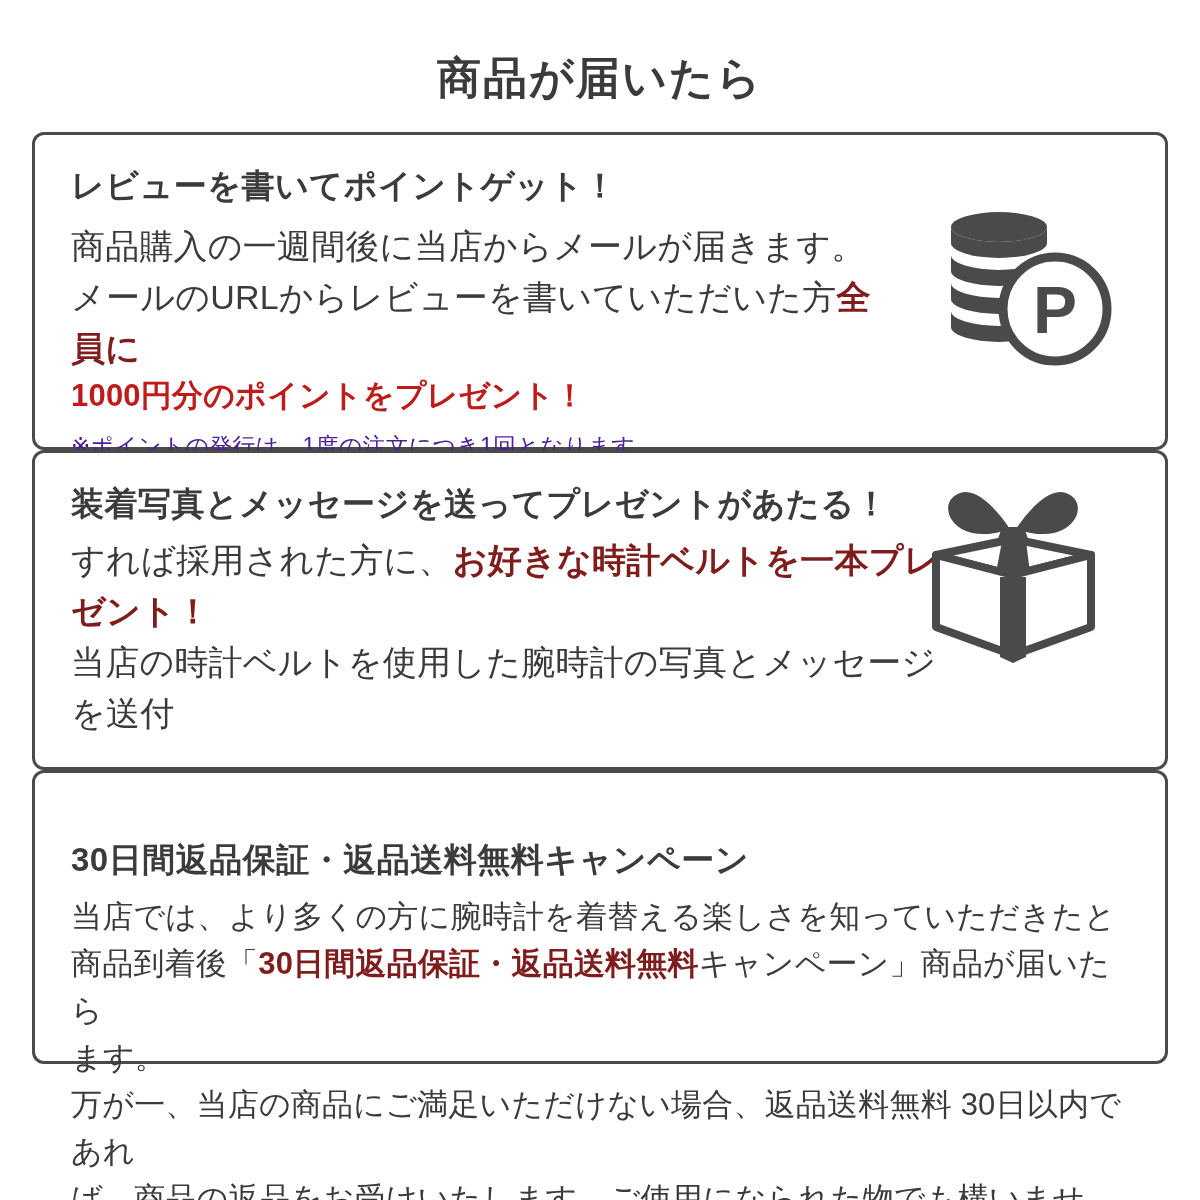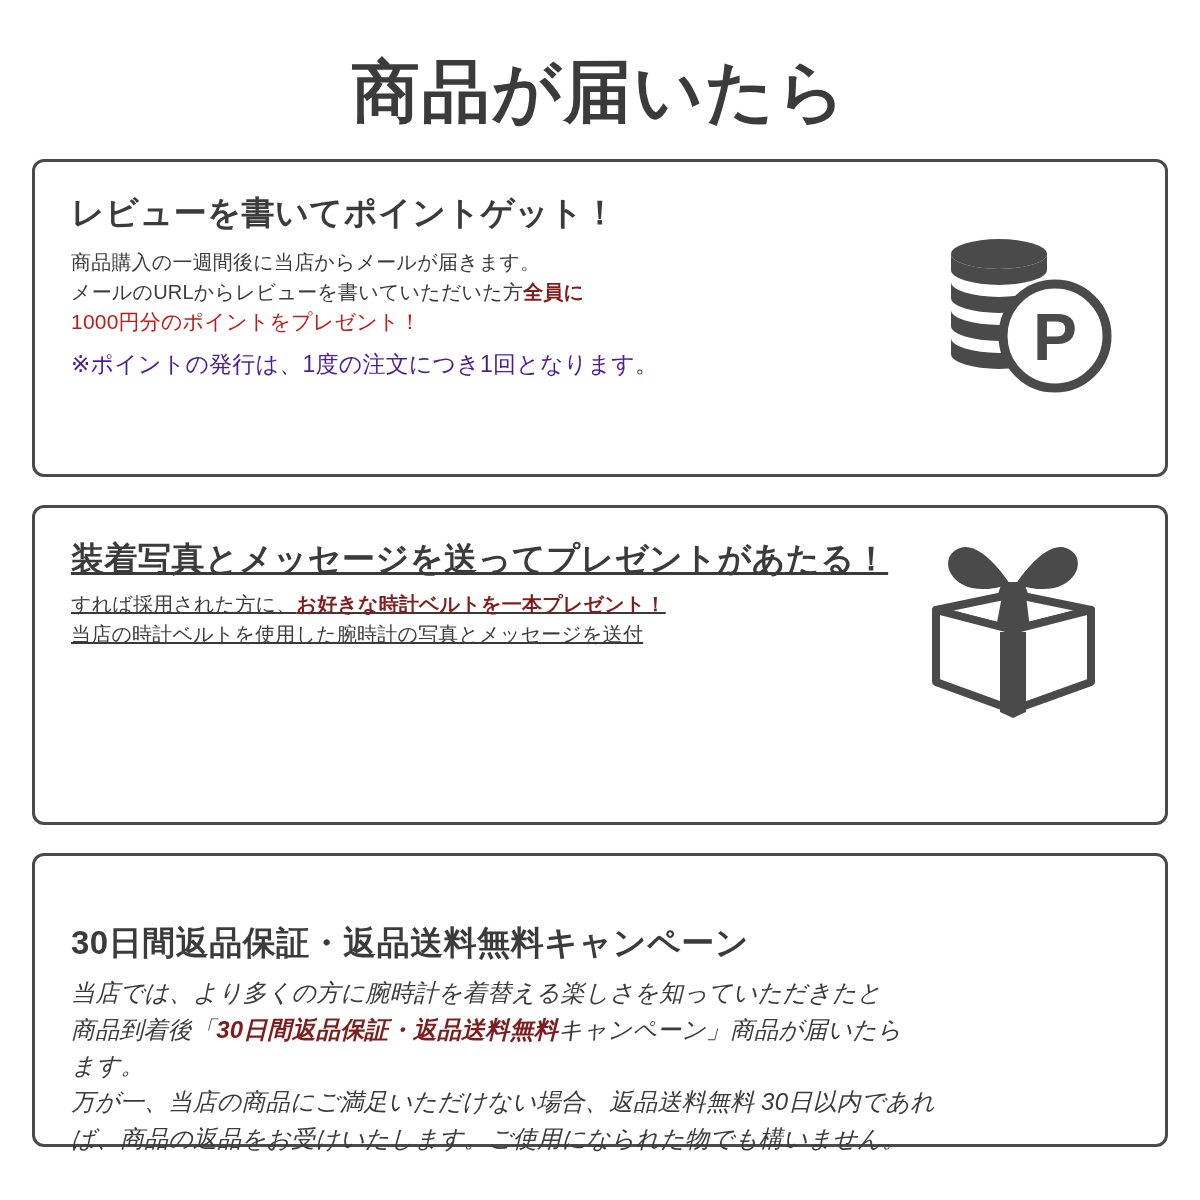--- a/index.html
+++ b/index.html
@@ -16,70 +16,69 @@
   }
   .page {
     position: relative;
     width: 1200px;
     height: 1200px;
     box-sizing: border-box;
     padding: 40px 32px 0 32px;
   }
   .page-title {
     text-align: center;
-    font-size: 68px;
+    font-size: 44px;
     font-weight: bold;
     color: #3b3b3b;
     letter-spacing: 2px;
     margin: 14px 0 30px 0;
     line-height: 1.1;
   }
   .card {
     position: relative;
     border: 3px solid #4a4a4a;
     border-radius: 12px;
     box-sizing: border-box;
-    margin-bottom: 28px;
     padding: 30px 36px 28px 36px;
     background: #ffffff;
   }
   .card-1 { height: 318px; }
-  .card-2 { height: 320px; text-decoration: underline; }
+  .card-2 { height: 320px; }
   .card-3 { height: 294px; }
 
   .card-heading {
     font-size: 33px;
     font-weight: bold;
     color: #3b3b3b;
     margin: 0 0 14px 0;
     line-height: 1.25;
     letter-spacing: 0.5px;
   }
   .card-heading.small-gap { margin-bottom: 10px; }
   .card-body {
-    font-size: 20px;
+    font-size: 34px;
     line-height: 1.5;
     color: #3b3b3b;
     margin: 0;
     letter-spacing: 0.2px;
   }
   .card-body .em-red {
     color: #7f1d1d;
     font-weight: bold;
   }
   .note {
     font-size: 23px;
     color: #4c1d95;
     margin-top: 12px;
     letter-spacing: 0.2px;
   }
   .red-line {
     color: #c01b1b;
-    font-weight: normal;
-    font-size: 21px;
+    font-weight: bold;
+    font-size: 31px;
     line-height: 1.45;
     letter-spacing: 0.2px;
   }
   .text-col-1 { width: 800px; }
   .text-col-2 { width: 880px; }
 
   
   .icon-coins {
     position: absolute;
     right: 48px;
@@ -89,21 +88,21 @@
   }
   
   .icon-gift {
     position: absolute;
     right: 44px;
     top: 24px;
     width: 215px;
     height: 200px;
   }
   .card-3 .card-heading { margin-top: 36px; margin-bottom: 12px; }
-  .card-3 .card-body { font-size: 24px; line-height: 1.52; font-style: italic; }
+  .card-3 .card-body { font-size: 31px; line-height: 1.52; }
 </style>
 </head>
 <body>
 
 <div class="page">
 
   <h1 class="page-title">商品が届いたら</h1>
 
   <section class="card card-1">
     <div class="text-col-1">

